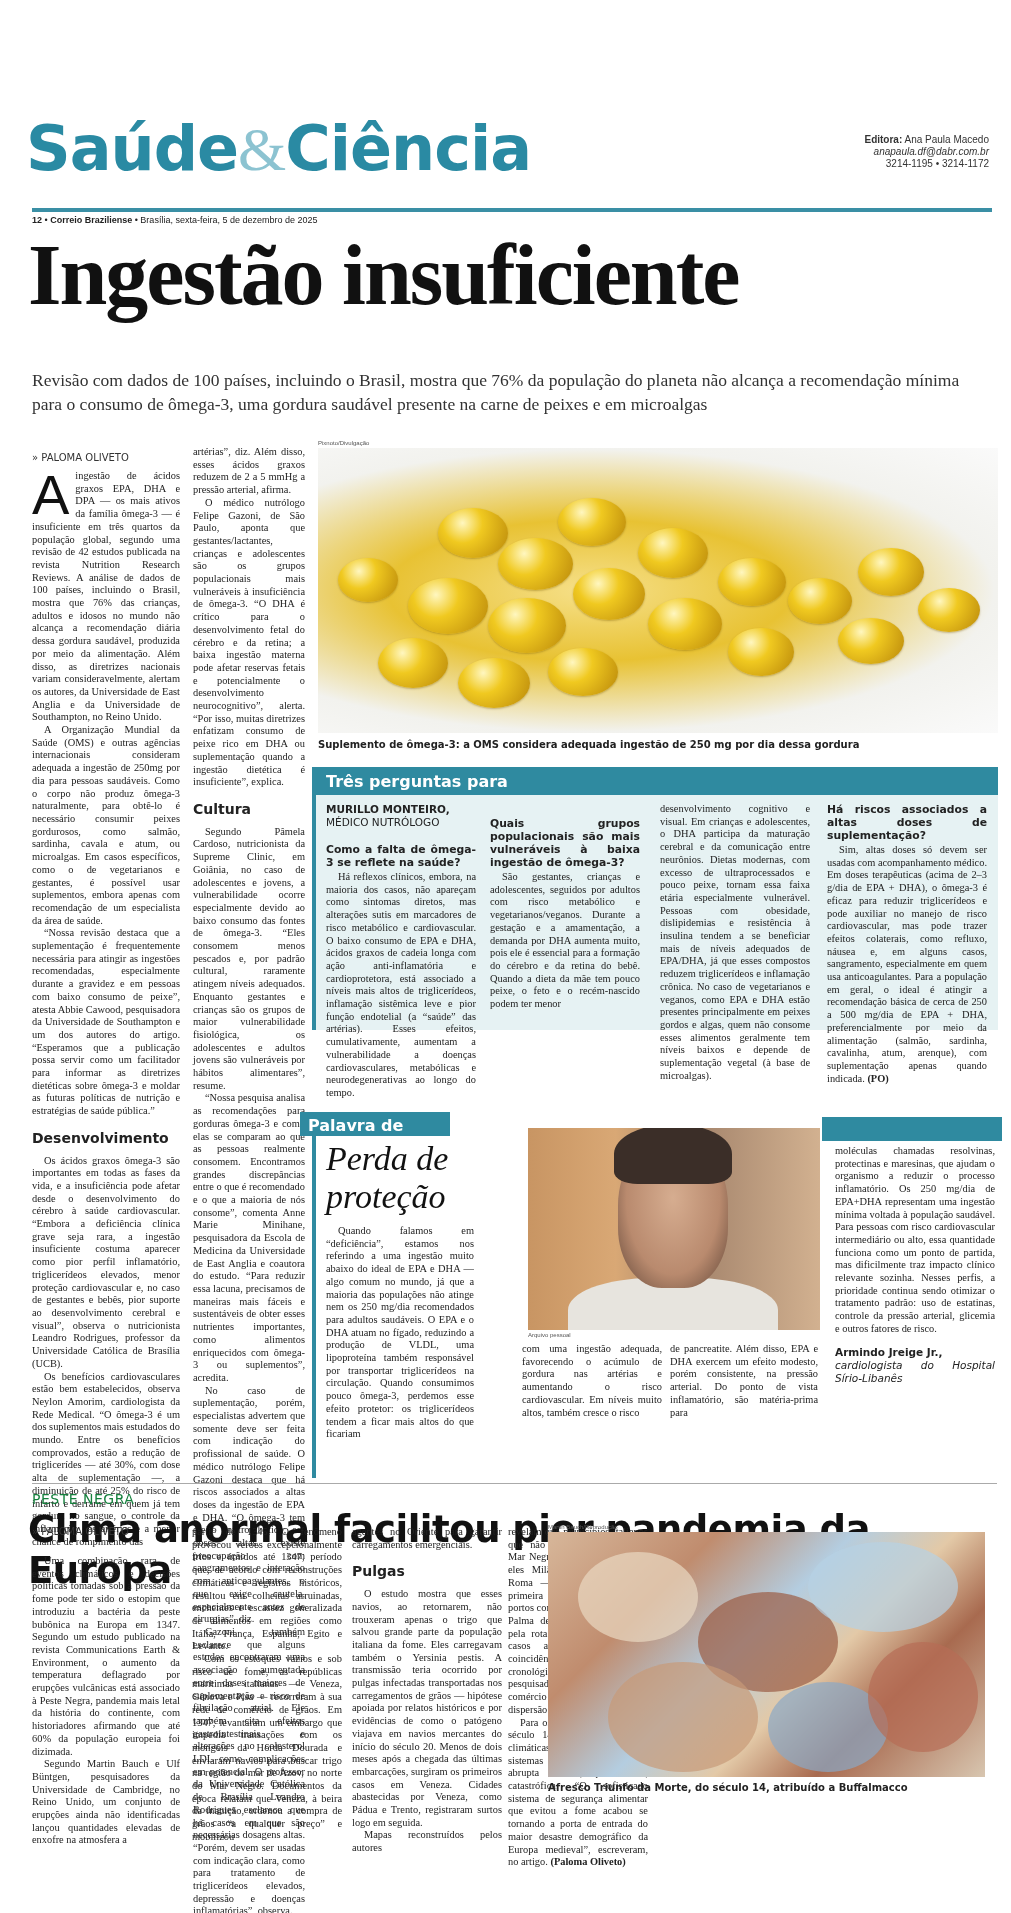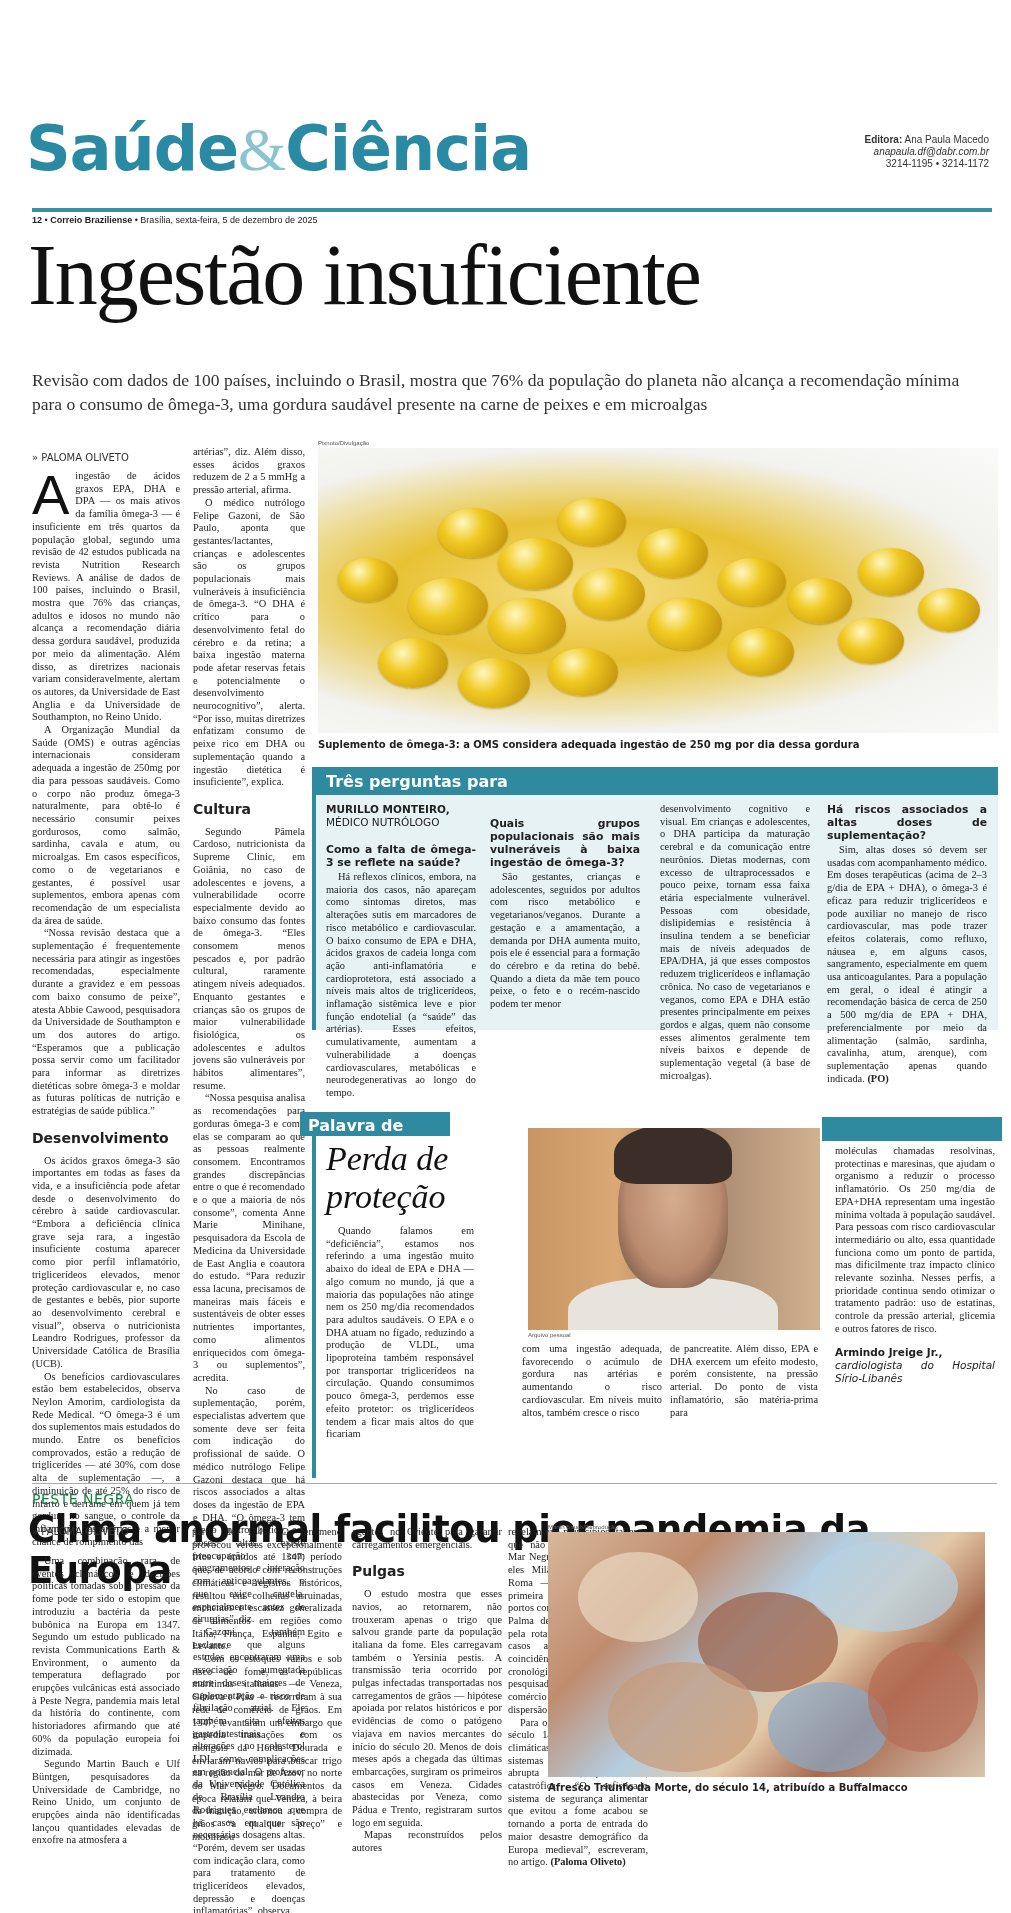--- a/index.html
+++ b/index.html
@@ -7,21 +7,21 @@
   body{position:relative;font-family:"Liberation Serif","DejaVu Serif",serif;color:#222}
   .abs{position:absolute}
   .masthead{left:26px;top:118px;font-family:"DejaVu Sans","Liberation Sans",sans-serif;font-weight:bold;font-size:62px;letter-spacing:-1px;color:#2a8aa3;line-height:1}
   .masthead .amp{font-family:"Liberation Serif",serif;font-weight:normal;color:#8cc3d1;font-size:62px}
   .mast-rule{left:32px;top:208px;width:960px;height:4px;background:#3a8fa5}
   .editor{right:22px;top:134px;text-align:right;font-family:"Liberation Sans",sans-serif;font-size:10px;line-height:12px;color:#333}
   .editor b{font-weight:bold}
   .editor i{font-style:italic}
   .folio{left:32px;top:215px;font-family:"Liberation Sans",sans-serif;font-size:9px;color:#222}
   .folio b{font-weight:bold}
-  .headline{left:28px;top:232px;font-family:"Liberation Serif",serif;font-weight:normal;font-size:86px;letter-spacing:-2px;color:#111;line-height:1}
+  .headline{left:28px;top:232px;font-family:"Liberation Serif",serif;font-weight:bold;font-size:86px;letter-spacing:-2px;color:#111;line-height:1}
   .deck{left:32px;top:368px;width:960px;font-family:Liberation Serif, serif;font-size:17.5px;line-height:24px;color:#333}
   .byline{font-family:"DejaVu Sans",sans-serif;font-size:10px;color:#333}
   .col{font-size:10.4px;line-height:12.7px;text-align:justify;color:#222}
   .col p{text-indent:12px}
   .col p.noind{text-indent:0}
   .col h3{font-family:"DejaVu Sans",sans-serif;font-size:14px;font-weight:bold;color:#222;margin:14px 0 10px}
   .dropcap{float:left;font-family:"Liberation Sans",sans-serif;font-size:56px;line-height:46px;margin:2px 6px 0 0;color:#111}
   .photo-omega{left:318px;top:448px;width:680px;height:285px;background:radial-gradient(ellipse at 40% 50%,#f6e08a 0%,#e8c233 35%,#f2f2ee 70%,#fafafa 100%);overflow:hidden}
   .capsule{position:absolute;border-radius:50%;background:radial-gradient(circle at 35% 30%,#fff7c0 0%,#f0c920 35%,#c99a10 80%,#a77c0a 100%);box-shadow:0 1px 2px rgba(120,90,0,.4)}
   .credit{font-family:"Liberation Sans",sans-serif;font-size:6px;color:#555}

